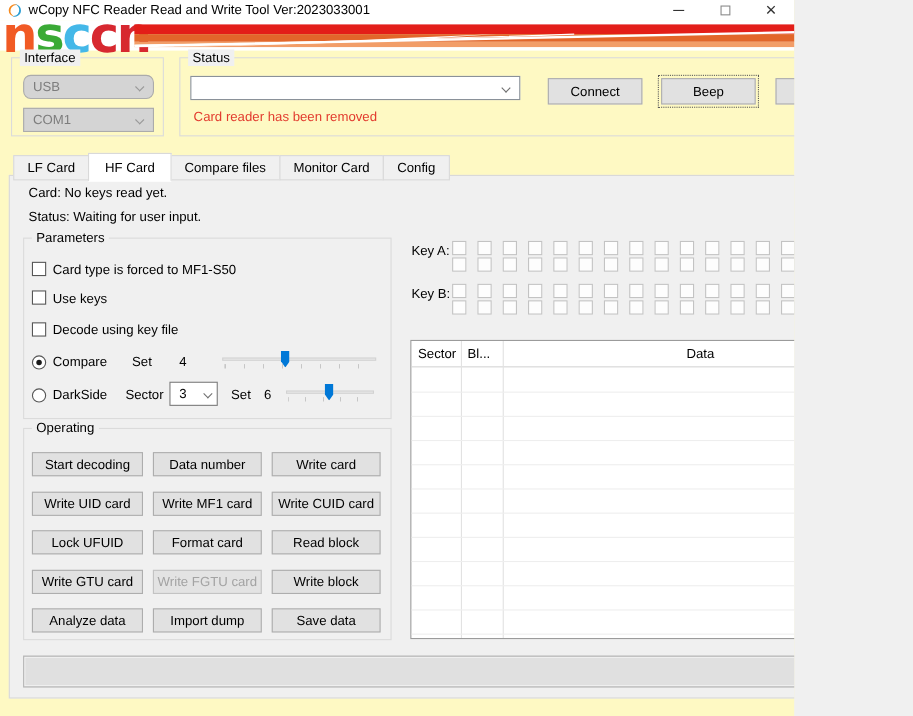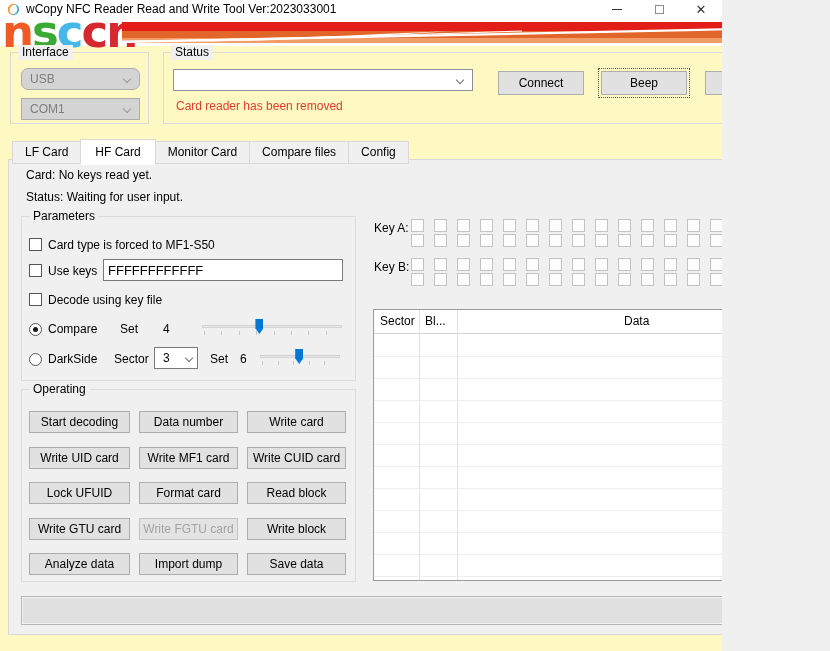--- a/index.html
+++ b/index.html
@@ -147,39 +147,38 @@
     </div>
     <span class="redmsg" style="left:12px; top:46px;">Card reader has been removed</span>
     <div class="btn" style="left:334px; top:18px; width:86px; height:24px;">Connect</div>
     <div class="btn focus" style="left:437px; top:18px; width:86px; height:24px;">Beep</div>
     <div class="btn" style="left:541px; top:18px; width:86px; height:24px;">Update</div>
   </div>
 
   <div class="tabstrip">
       <div class="tab">LF Card</div>
       <div class="tab selected">HF Card</div>
+      <div class="tab">Compare files</div>
       <div class="tab">Monitor Card</div>
-      <div class="tab">Compare files</div>
       <div class="tab">Config</div>
     </div>
 
   <div class="panel">
 
     <span class="lbl" style="left:17px; top:8px;">Card: No keys read yet.</span>
     <span class="lbl" style="left:17px; top:30px;">Status: Waiting for user input.</span>
 
     <div class="groupbox" style="left:12px; top:56px; width:335px; height:165px;">
       <span class="gb-label">Parameters</span>
 
       <span class="cb" style="left:7px; top:21px;"></span>
       <span class="cb-label" style="left:26px; top:21px;">Card type is forced to MF1-S50</span>
 
       <span class="cb" style="left:7px; top:47px;"></span>
       <span class="cb-label" style="left:26px; top:47px;">Use keys</span>
-      <input class="textbox" style="left: 81px; top: 42px; width: 240px; height: 22px;" value="FFFFFFFFFFFF">
 
       <span class="cb" style="left:7px; top:76px;"></span>
       <span class="cb-label" style="left:26px; top:76px;">Decode using key file</span>
 
       <span class="radio checked" style="left:7px; top:106px;"></span>
       <span class="cb-label" style="left:26px; top:105px;">Compare</span>
       <span class="cb-label" style="left:98px; top:105px;">Set</span>
       <span class="cb-label" style="left:141px; top:105px;">4</span>
       <div class="slider" style="left:180px; top:102px; width:140px; --tick:17.4px;">
         <div class="track"></div>

